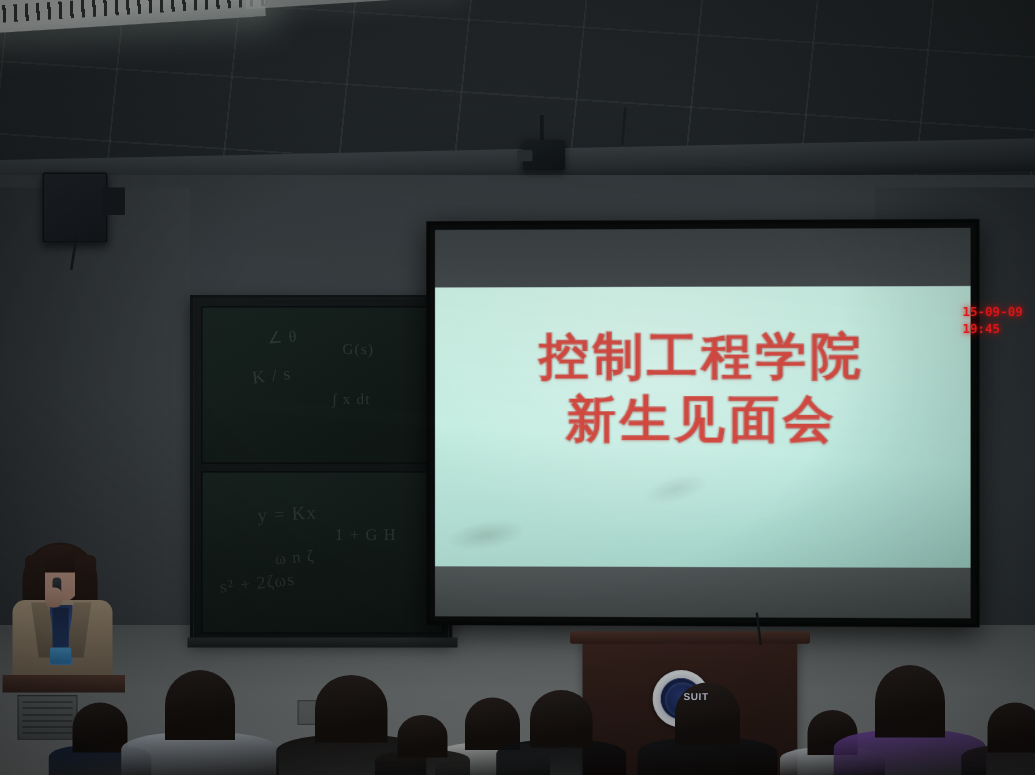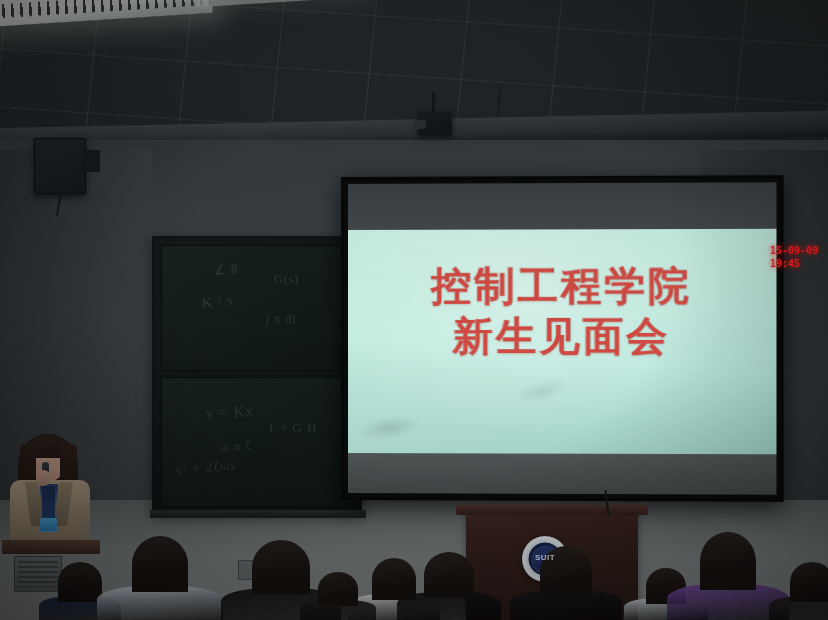--- a/index.html
+++ b/index.html
@@ -227,21 +227,21 @@
     box-shadow:0 1px 4px rgba(0,0,0,0.5);
   }
   .podium-emblem::after {
     content:""; position:absolute; left:9px; top:9px; width:28px; height:28px;
     border-radius:50%;
     background:radial-gradient(circle at 46% 40%, #2b3f7d 0%, #1b2a5c 60%, #141f44 100%);
     box-shadow:inset 0 0 3px rgba(190,205,230,0.35);
   }
   .emblem-mark {
     position:absolute; left:0; right:0; top:16px;
-    text-align:center;
+    text-align:right;
     font-family:"Liberation Sans", sans-serif;
     font-size:8px; font-weight:700;
     color:rgba(205,216,235,0.75);
     letter-spacing:0.5px;
     z-index:3;
   }
   .mic-stand {
     position:absolute; left:140px; top:-22px; width:2px; height:26px;
     background:#15181a; transform:rotate(-7deg);
   }

